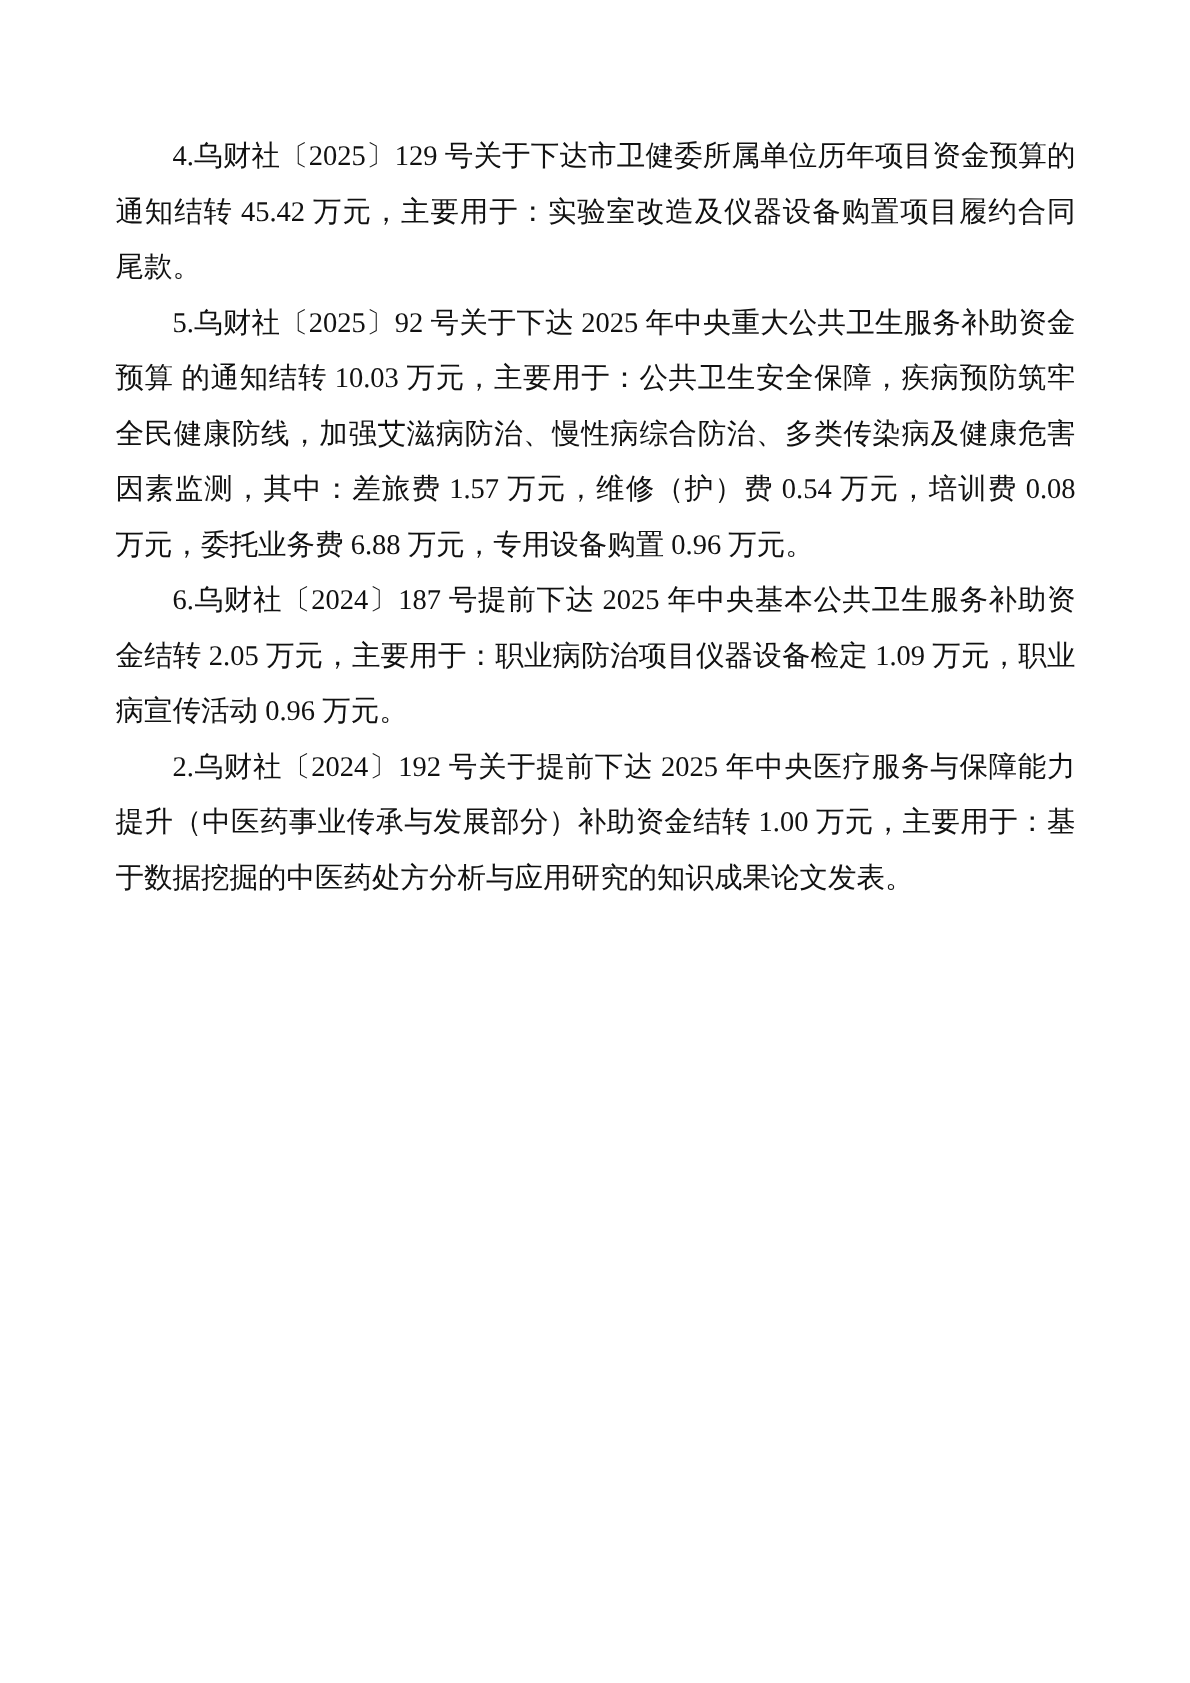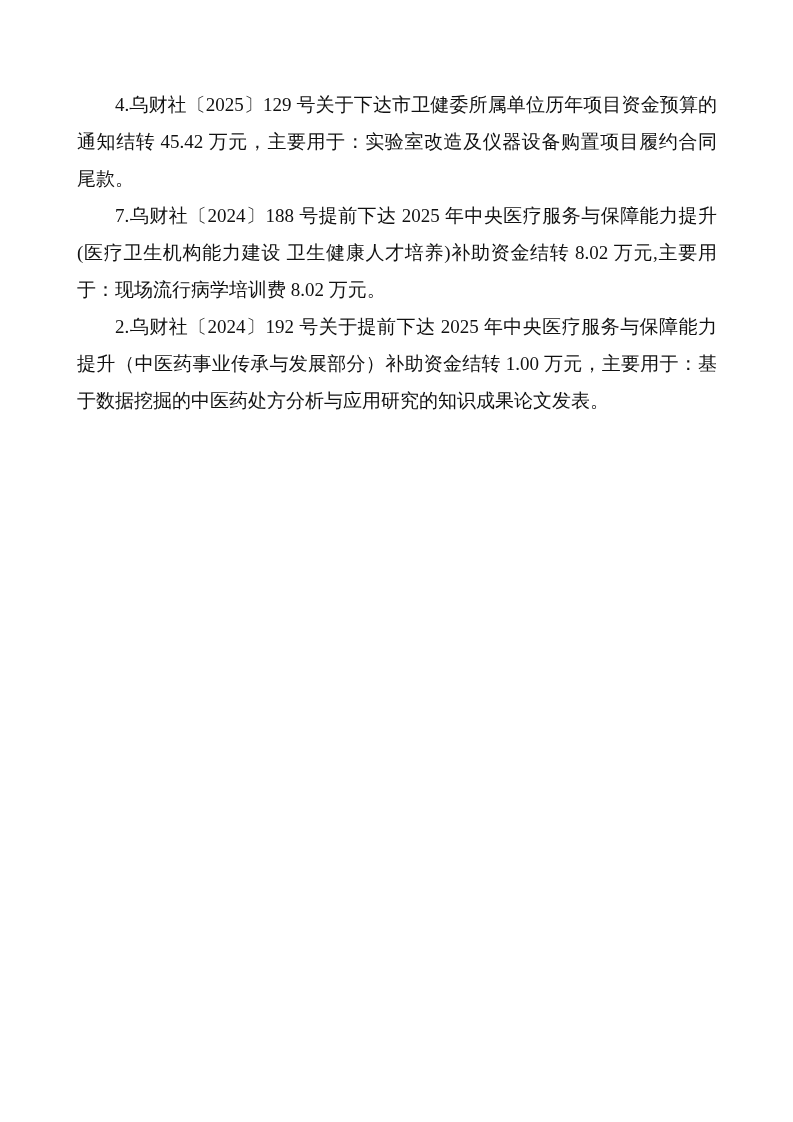--- a/index.html
+++ b/index.html
@@ -43,19 +43,20 @@
     color: #111111;
     font-family: "Liberation Serif", "DejaVu Serif", serif;
   }
 </style>
 </head>
 <body>
 
 <div class="page">
   <main class="content">
     <p class="para">4.乌财社〔2025〕129 号关于下达市卫健委所属单位历年项目资金预算的通知结转 45.42 万元，主要用于：实验室改造及仪器设备购置项目履约合同尾款。</p>
-    <p class="para">7.乌财社〔2024〕188 号提前下达 2025 年中央医疗服务与保障能力提升(医疗卫生机构能力建设 卫生健康人才培养)补助资金结转 8.02 万元,主要用于：现场流行病学培训费 8.02 万元。</p>
+    <p class="para">5.乌财社〔2025〕92 号关于下达 2025 年中央重大公共卫生服务补助资金预算 的通知结转 10.03 万元，主要用于：公共卫生安全保障，疾病预防筑牢全民健康防线，加强艾滋病防治、慢性病综合防治、多类传染病及健康危害因素监测，其中：差旅费 1.57 万元，维修（护）费 0.54 万元，培训费 0.08 万元，委托业务费 6.88 万元，专用设备购置 0.96 万元。</p>
+    <p class="para">6.乌财社〔2024〕187 号提前下达 2025 年中央基本公共卫生服务补助资金结转 2.05 万元，主要用于：职业病防治项目仪器设备检定 1.09 万元，职业病宣传活动 0.96 万元。</p>
     <p class="para">2.乌财社〔2024〕192 号关于提前下达 2025 年中央医疗服务与保障能力提升（中医药事业传承与发展部分）补助资金结转 1.00 万元，主要用于：基于数据挖掘的中医药处方分析与应用研究的知识成果论文发表。</p>
   </main>
   <footer class="footer">
     <span class="page-number">32</span>
   </footer>
 </div>
 
 </body></html>

